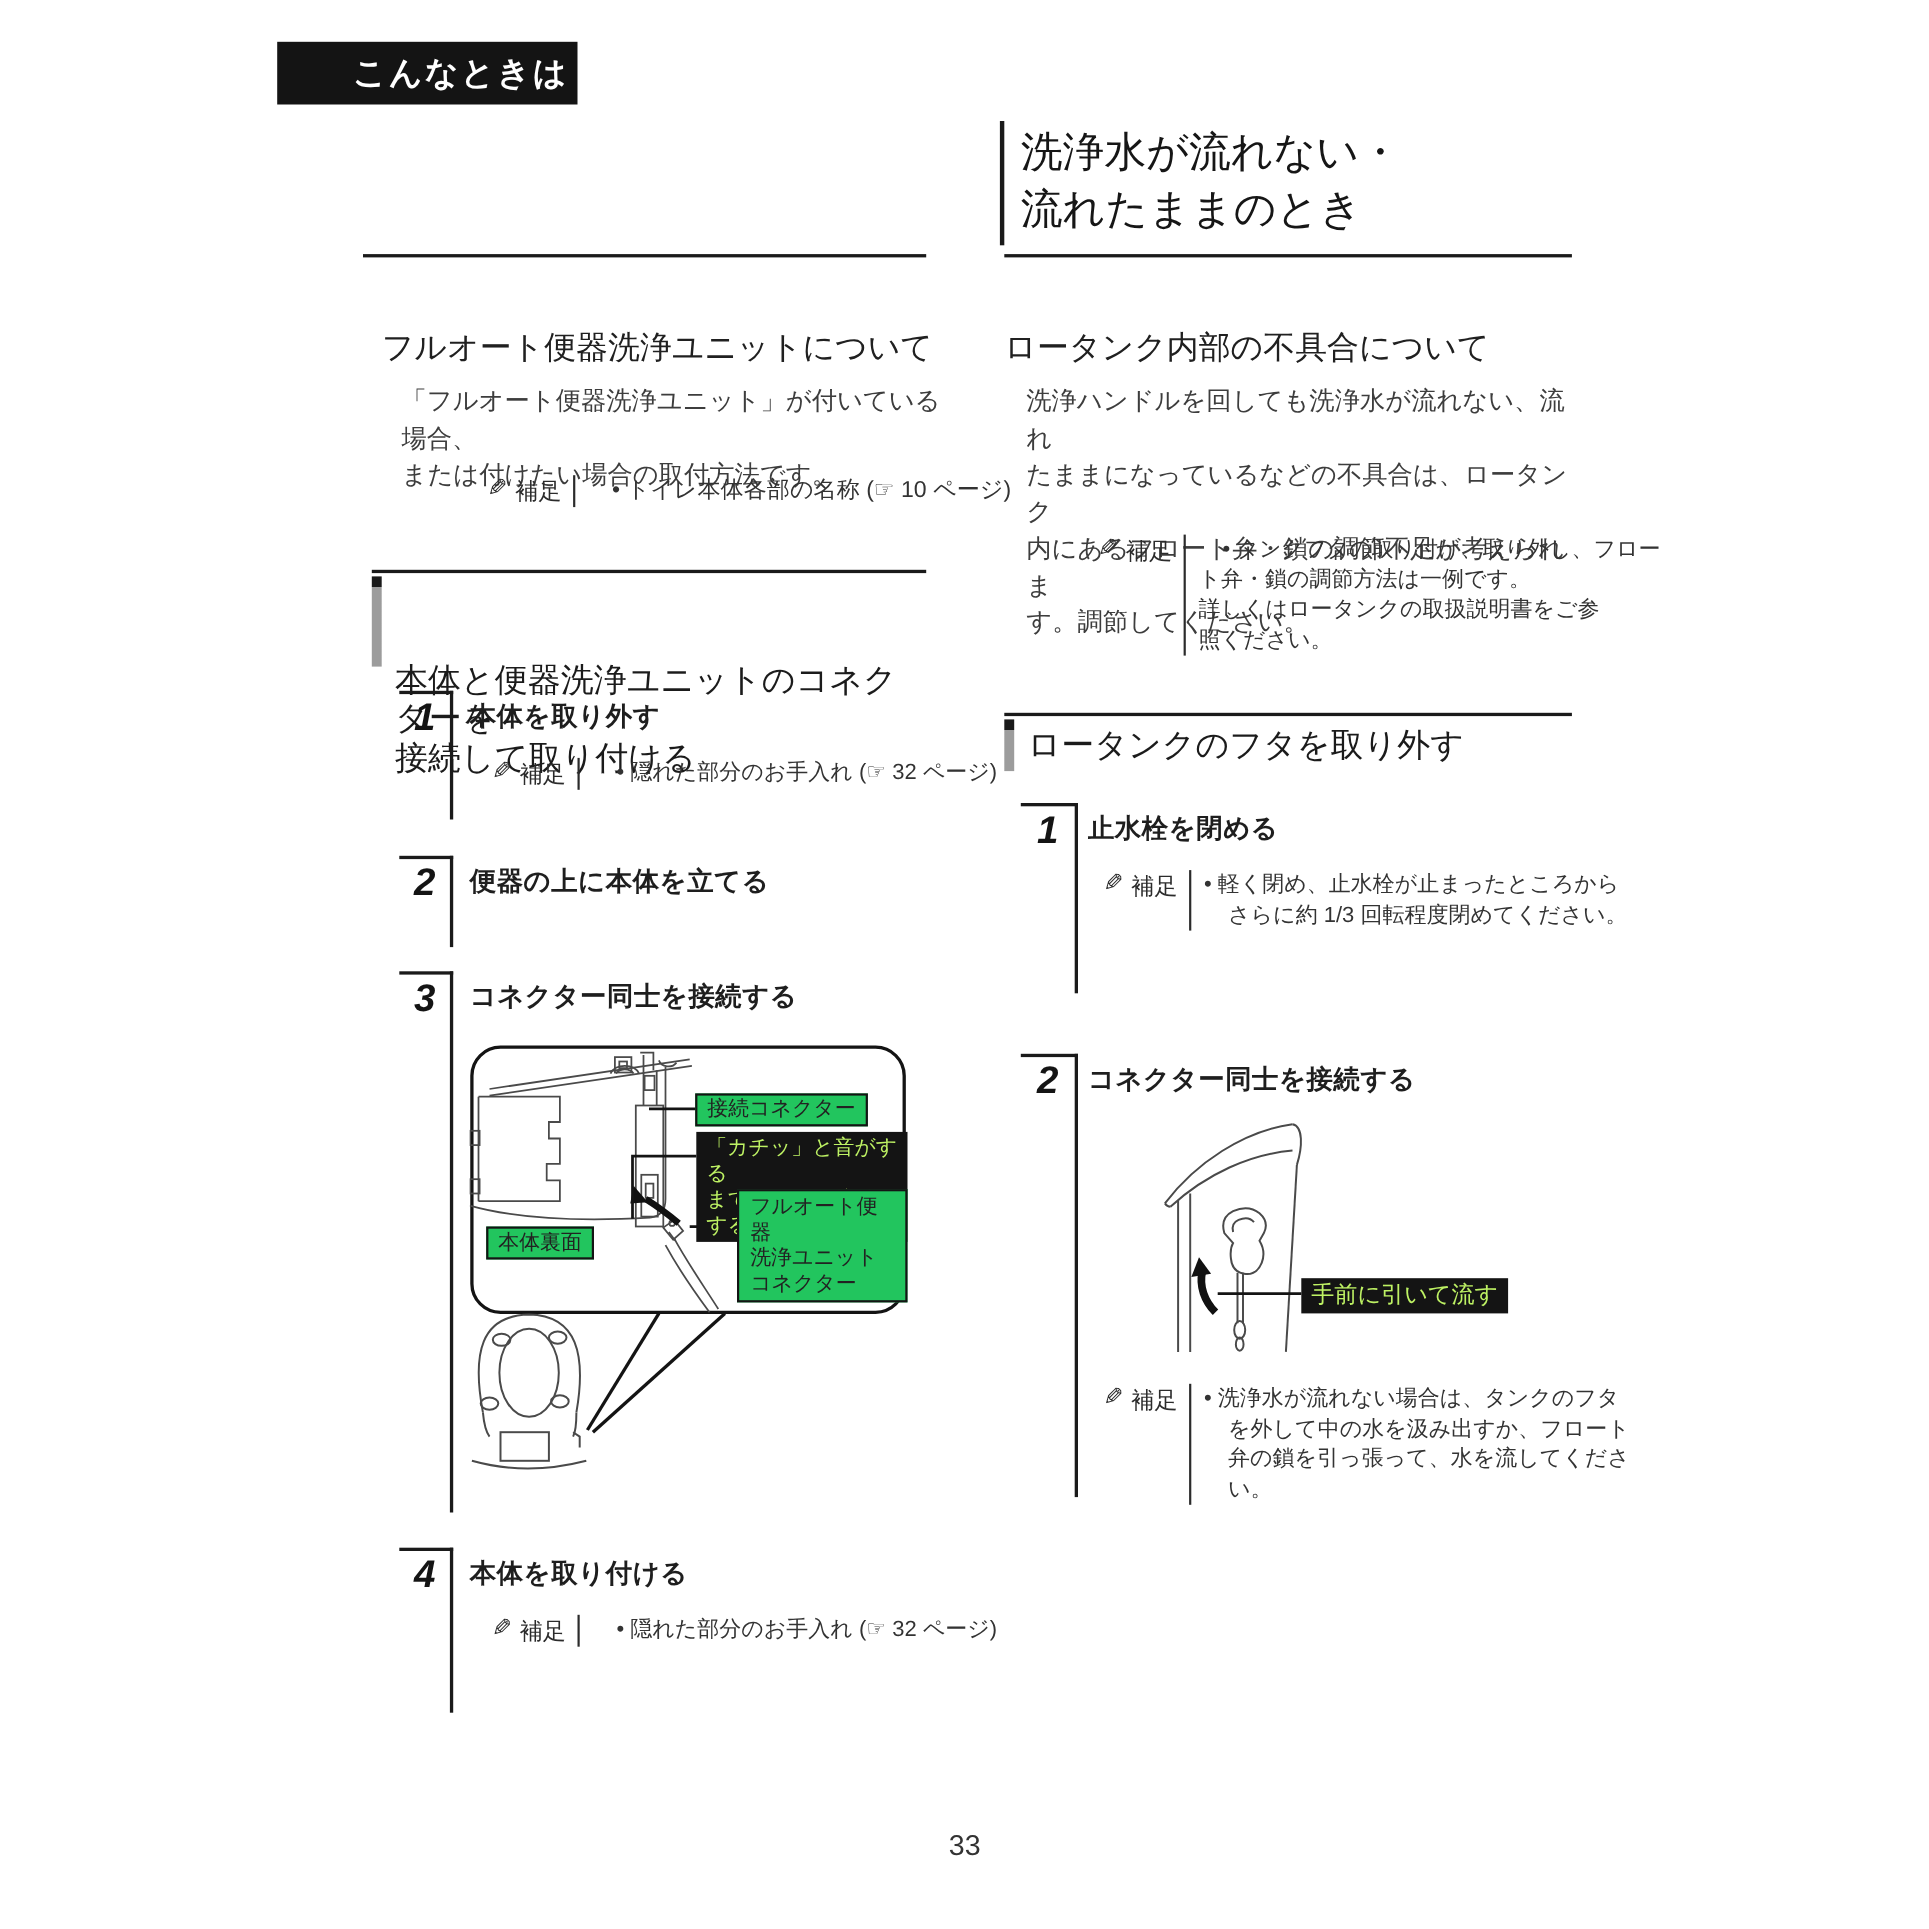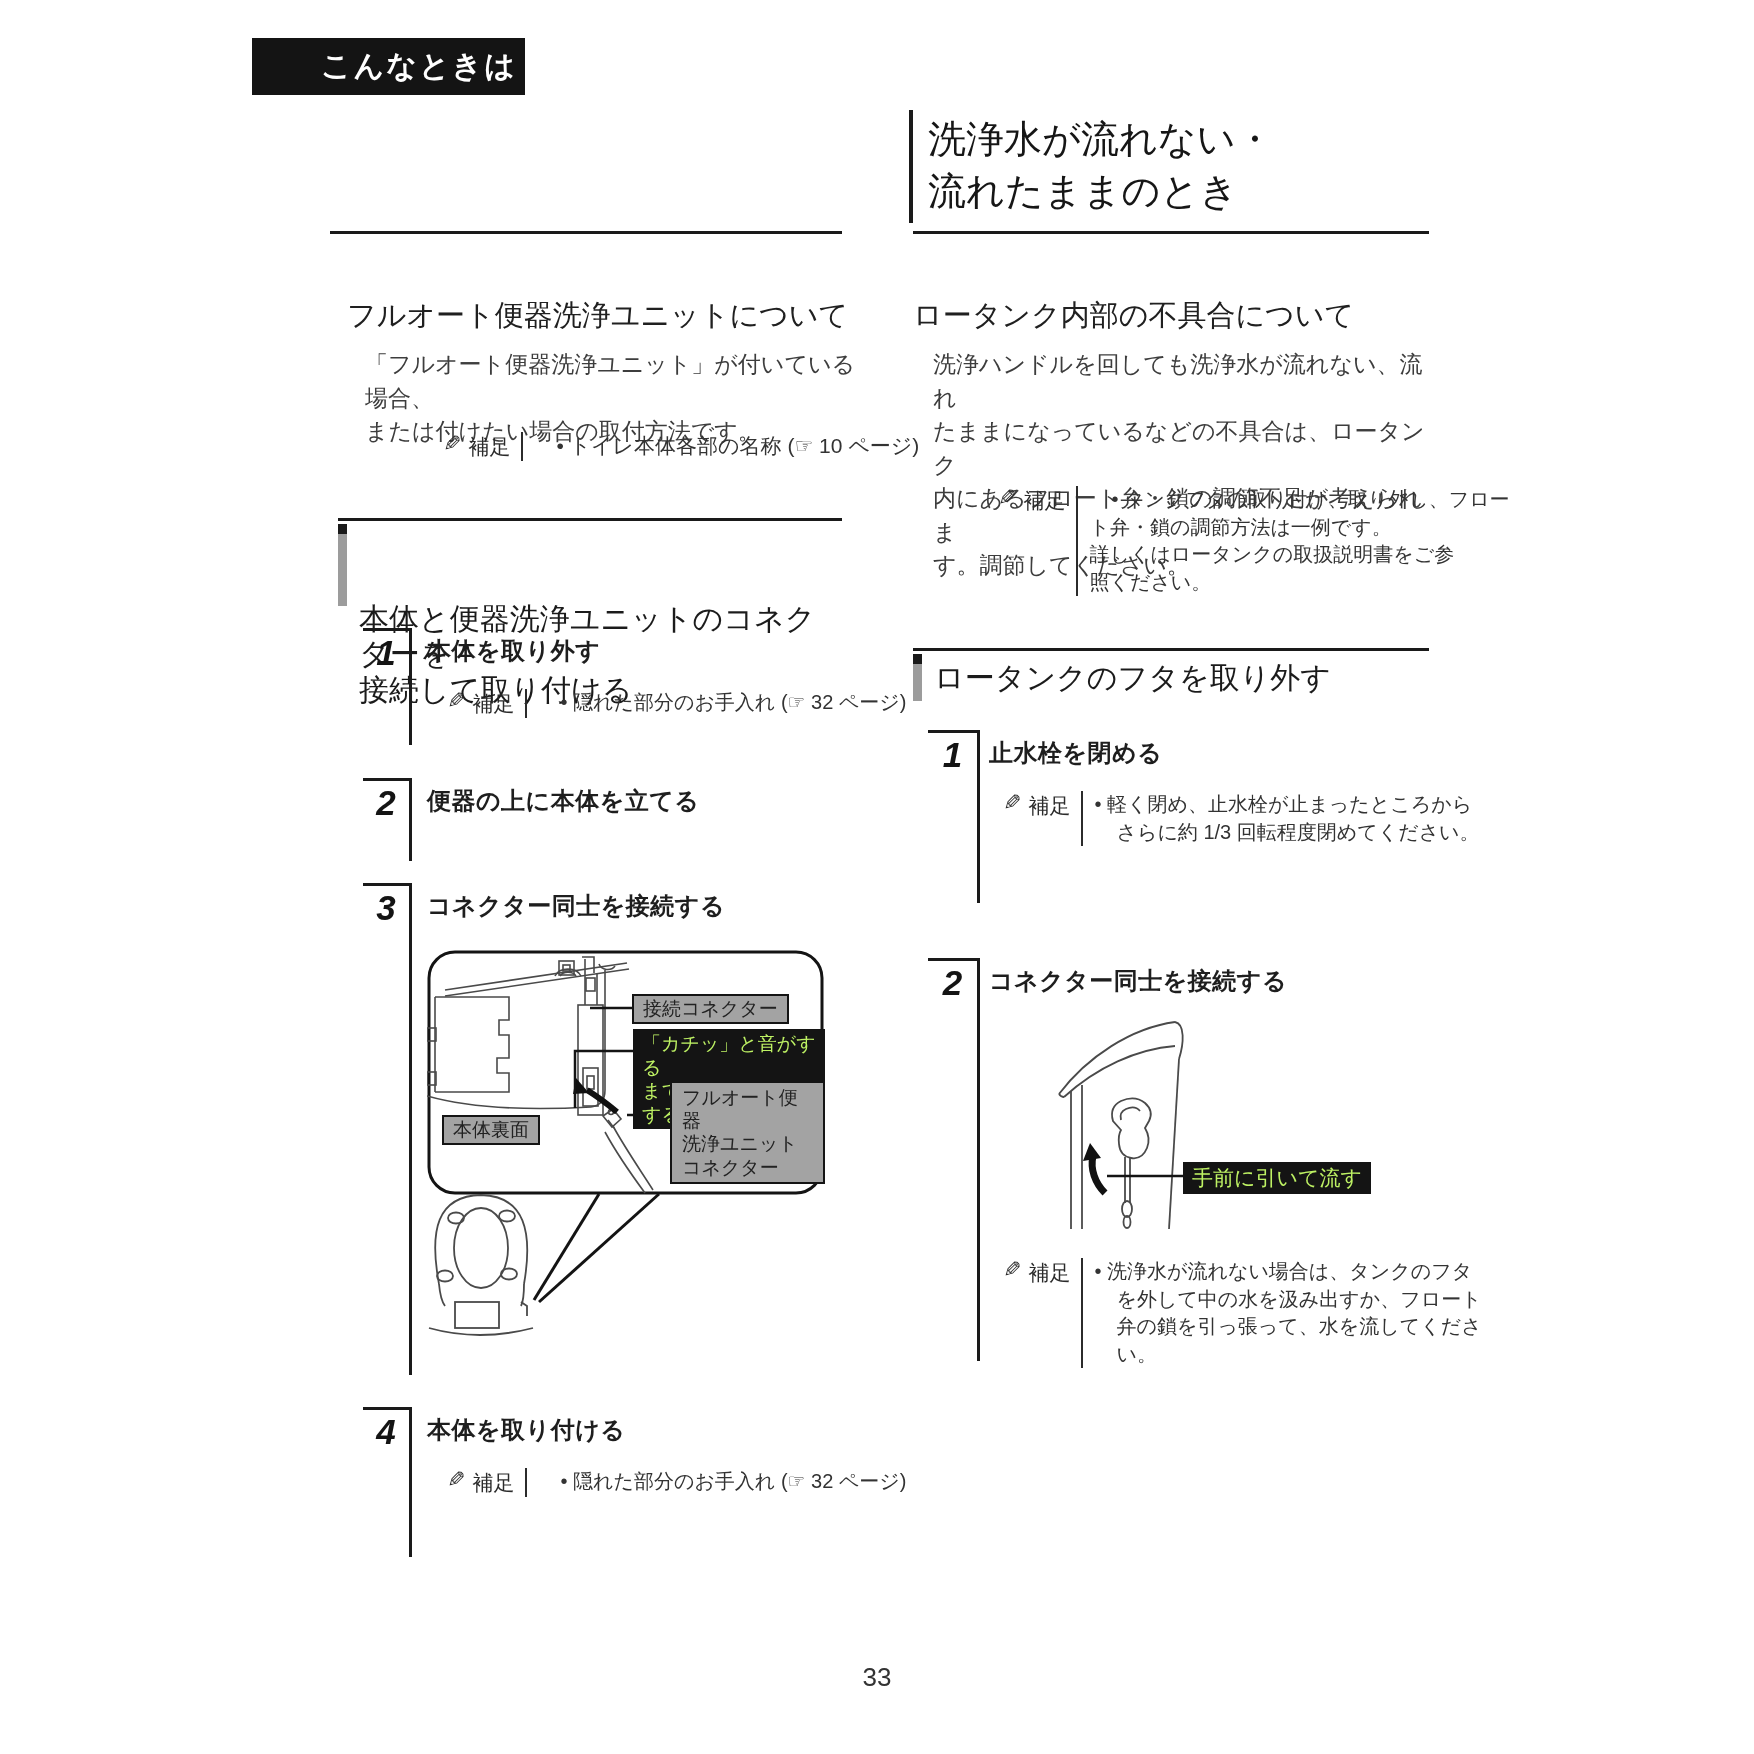--- a/index.html
+++ b/index.html
@@ -40,21 +40,21 @@
   
   .step{display:flex;align-items:flex-start;}
   .numbox{border-top:3px solid #1a1a1a;border-right:3px solid #1a1a1a;width:46px;
           box-sizing:content-box;text-align:center;font-size:35px;font-weight:bold;
           font-style:italic;padding-top:2px;color:#141414;flex:none;}
   .sbody{padding-left:15px;padding-top:7px;}
   .stitle{font-size:24px;font-weight:bold;color:#1e1e1e;letter-spacing:0.5px;}
   .snote{margin-top:22px;margin-left:20px;}
 
   
-  .dlabel{position:absolute;background:#a3a3a3;border:2.5px solid #141414;font-size:19px;
+  .dlabel{position:absolute;background:#22c55e;border:2.5px solid #141414;font-size:19px;
           color:#222;padding:1px 9px;line-height:1.25;}
   .dlabel.multi{line-height:1.22;padding:3px 10px;}
   .dblack{position:absolute;background:#141414;color:#bef264;font-size:19px;
           padding:3px 9px;line-height:1.24;}
 
   .pagenum{left:0;top:1662px;width:1754px;text-align:center;font-size:26px;color:#333;}
   svg{display:block;}
 </style>
 </head>
 <body>

